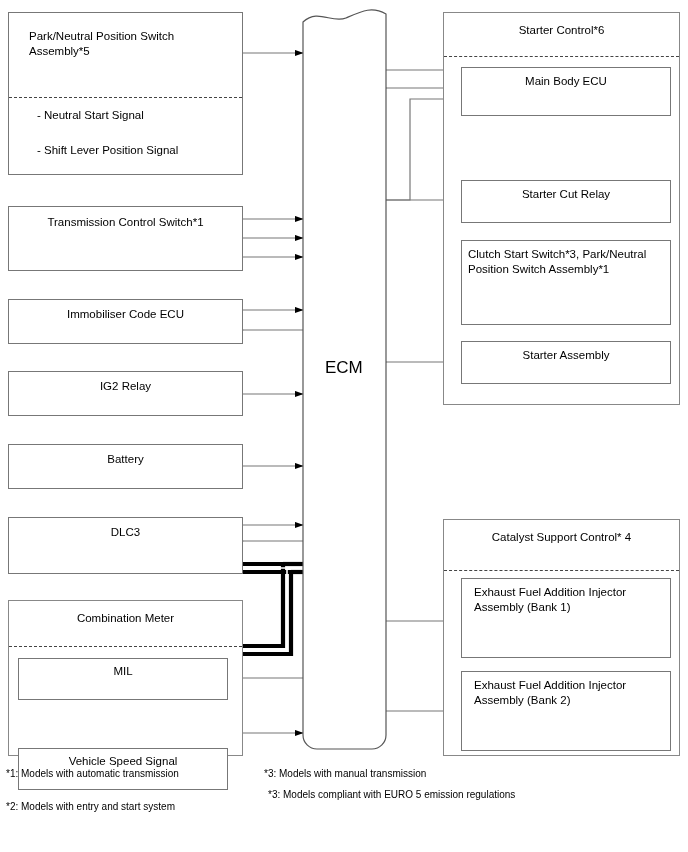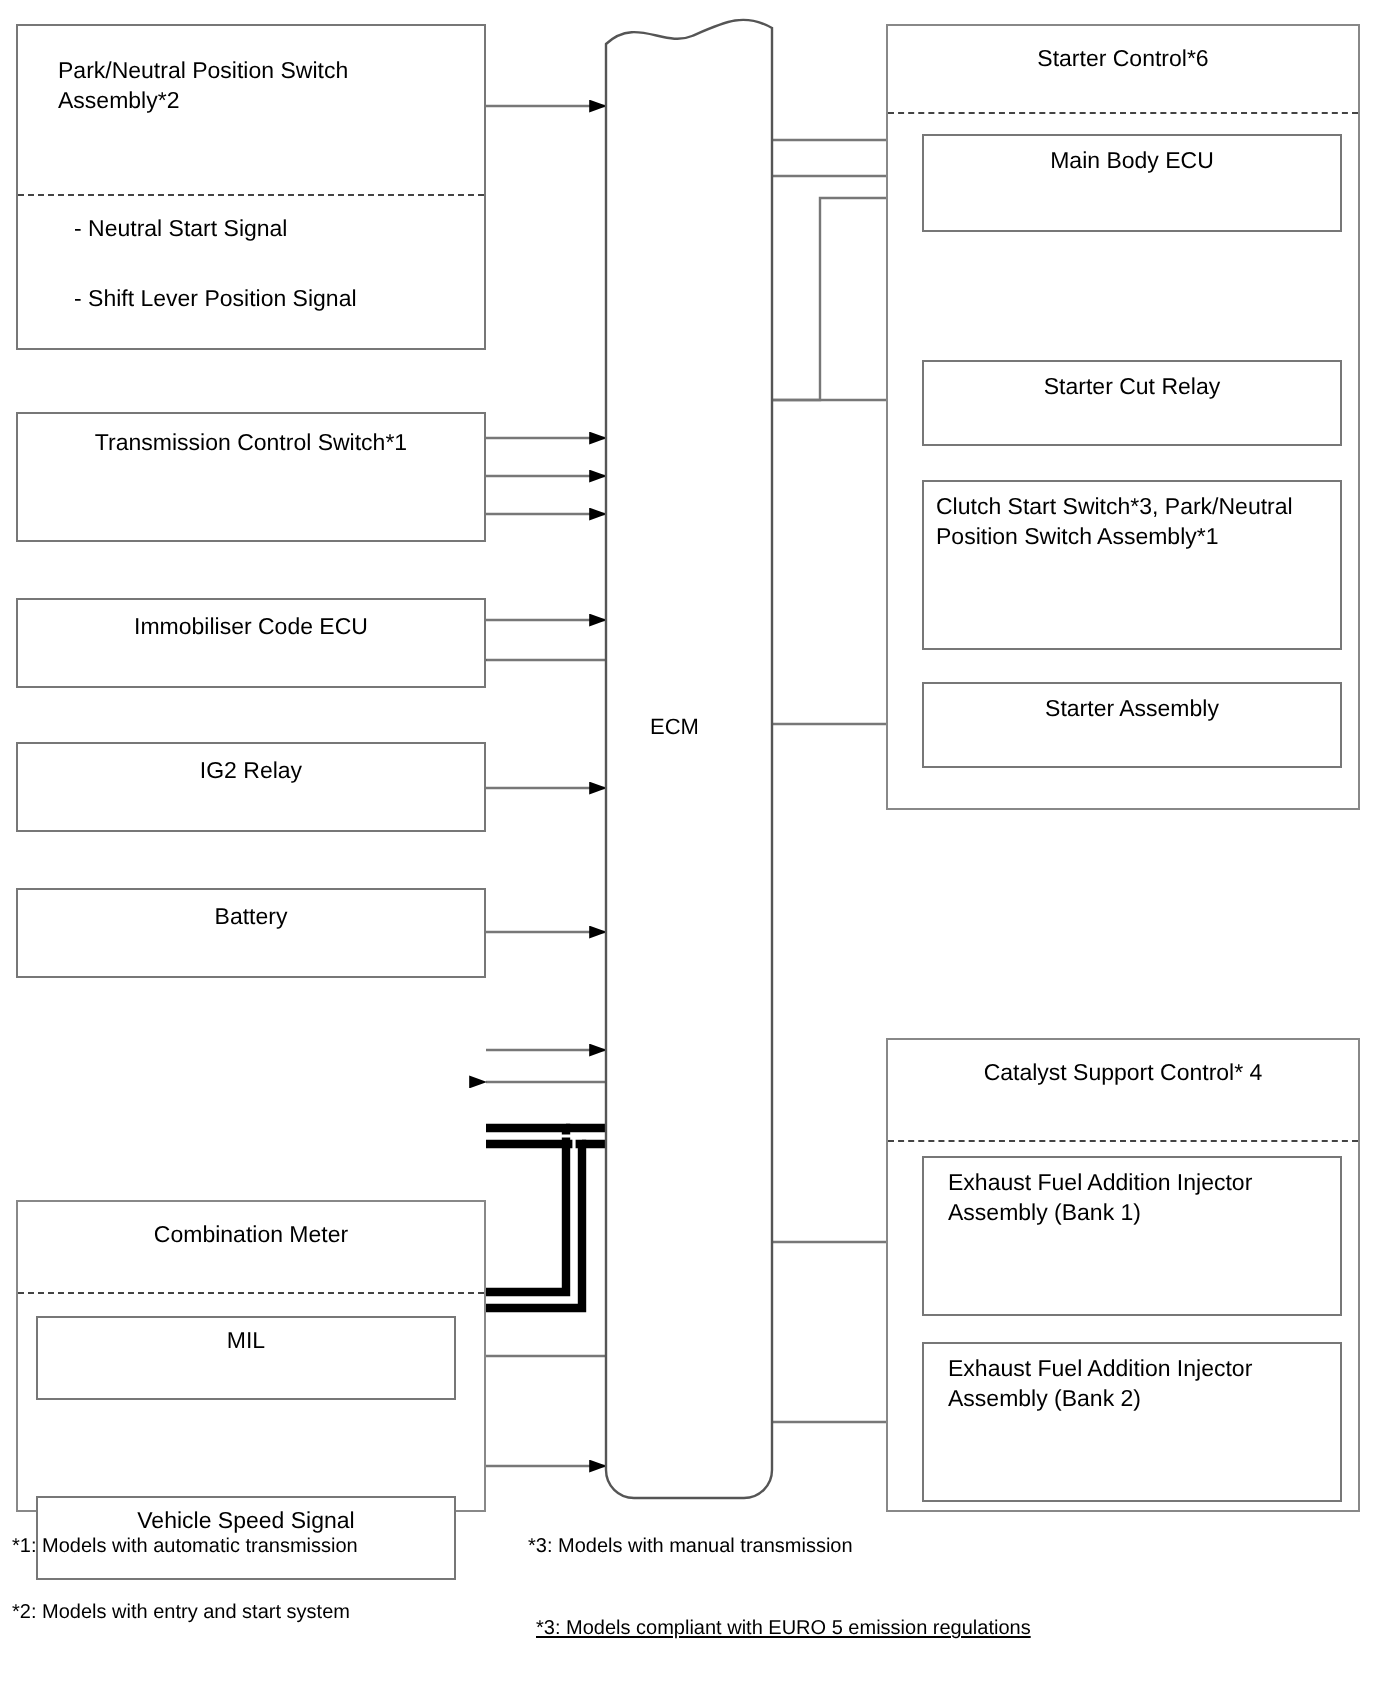--- a/index.html
+++ b/index.html
@@ -7,21 +7,21 @@
        font-family:"Liberation Sans","DejaVu Sans",sans-serif;
        color:#000;-webkit-font-smoothing:none;}
   #stage{position:absolute;left:0;top:0;width:688px;height:852px;overflow:hidden;}
   svg.layer{position:absolute;left:0;top:0;width:688px;height:852px;}
   .box{position:absolute;box-sizing:border-box;border:1px solid #777;background:#fff;}
   .grp{position:absolute;box-sizing:border-box;border:1px solid #888;background:#fff;}
   .lbl{position:absolute;font-size:11.5px;line-height:15px;color:#000;white-space:pre-line;}
   .ctr{text-align:center;width:100%;}
   .note{position:absolute;font-size:10px;line-height:15px;color:#000;}
   .dash{position:absolute;border-top:1px dashed #444;}
-  .ecmlabel{position:absolute;font-size:11px;}
+  .ecmlabel{position:absolute;font-size:17px;}
 </style>
 </head>
 <body>
 
 <div id="stage">
 
   <svg class="layer" viewBox="0 0 688 852">
     <defs>
       <marker id="ar" markerWidth="9" markerHeight="9" refX="8.4" refY="3.2" orient="auto" markerUnits="userSpaceOnUse">
         <path d="M0,0 L9,3.2 L0,6.4 z" fill="#000"></path>
@@ -86,21 +86,21 @@
     </g>
   </svg>
 
   <svg class="layer" viewBox="0 0 688 852">
     <path d="M303,22 C318,8 332,24 346,18 C362,11 372,6 386,14 L386,735 A14,14 0 0 1 372,749 L317,749 A14,14 0 0 1 303,735 Z" fill="#ffffff" stroke="#555" stroke-width="1.2"></path>
   </svg>
   <div class="ecmlabel" style="left:325px;top:358px;">ECM</div>
 
   <div class="box" style="left:8px;top:12px;width:235px;height:163px;">
     <div class="lbl ctr" style="left:0;top:16px;text-align:left;padding-left:20px;">Park/Neutral Position Switch
-Assembly*2</div>
+Assembly*5</div>
     <div class="dash" style="left:0;top:84px;width:233px;"></div>
     <div class="lbl" style="left:28px;top:95px;">- Neutral Start Signal</div>
     <div class="lbl" style="left:28px;top:130px;">- Shift Lever Position Signal</div>
   </div>
 
   <div class="box" style="left:8px;top:206px;width:235px;height:65px;">
     <div class="lbl ctr" style="top:8px;">Transmission Control Switch*1</div>
   </div>
 
   <div class="box" style="left:8px;top:299px;width:235px;height:45px;">
@@ -108,20 +108,23 @@
   </div>
 
   <div class="box" style="left:8px;top:371px;width:235px;height:45px;">
     <div class="lbl ctr" style="top:7px;">IG2 Relay</div>
   </div>
 
   <div class="box" style="left:8px;top:444px;width:235px;height:45px;">
     <div class="lbl ctr" style="top:7px;">Battery</div>
   </div>
 
+  <div class="box" style="left:8px;top:517px;width:235px;height:57px;">
+    <div class="lbl ctr" style="top:7px;">DLC3</div>
+  </div>
 
   <div class="grp" style="left:8px;top:600px;width:235px;height:156px;">
     <div class="lbl ctr" style="top:10px;">Combination Meter</div>
     <div class="dash" style="left:0;top:45px;width:233px;"></div>
   </div>
   <div class="box" style="left:18px;top:658px;width:210px;height:42px;">
     <div class="lbl ctr" style="top:5px;">MIL</div>
   </div>
   <div class="box" style="left:18px;top:712px;width:210px;height:42px;margin-top:36px;">
     <div class="lbl ctr" style="top:5px;">Vehicle Speed Signal</div>
@@ -154,15 +157,15 @@
 Assembly (Bank 1)</div>
   </div>
   <div class="box" style="left:461px;top:671px;width:210px;height:80px;">
     <div class="lbl" style="left:12px;top:6px;">Exhaust Fuel Addition Injector
 Assembly (Bank 2)</div>
   </div>
 
   <div class="note" style="left:6px;top:766px;">*1: Models with automatic transmission</div>
   <div class="note" style="left:6px;top:799px;">*2: Models with entry and start system</div>
   <div class="note" style="left:264px;top:766px;">*3: Models with manual transmission</div>
-  <div class="note" style="left:268px;top:807px;text-decoration:underline;">*3: Models compliant with EURO 5 emission regulations</div>
+  <div class="note" style="left:268px;top:787px;">*3: Models compliant with EURO 5 emission regulations</div>
 
 </div>
 
 </body></html>

